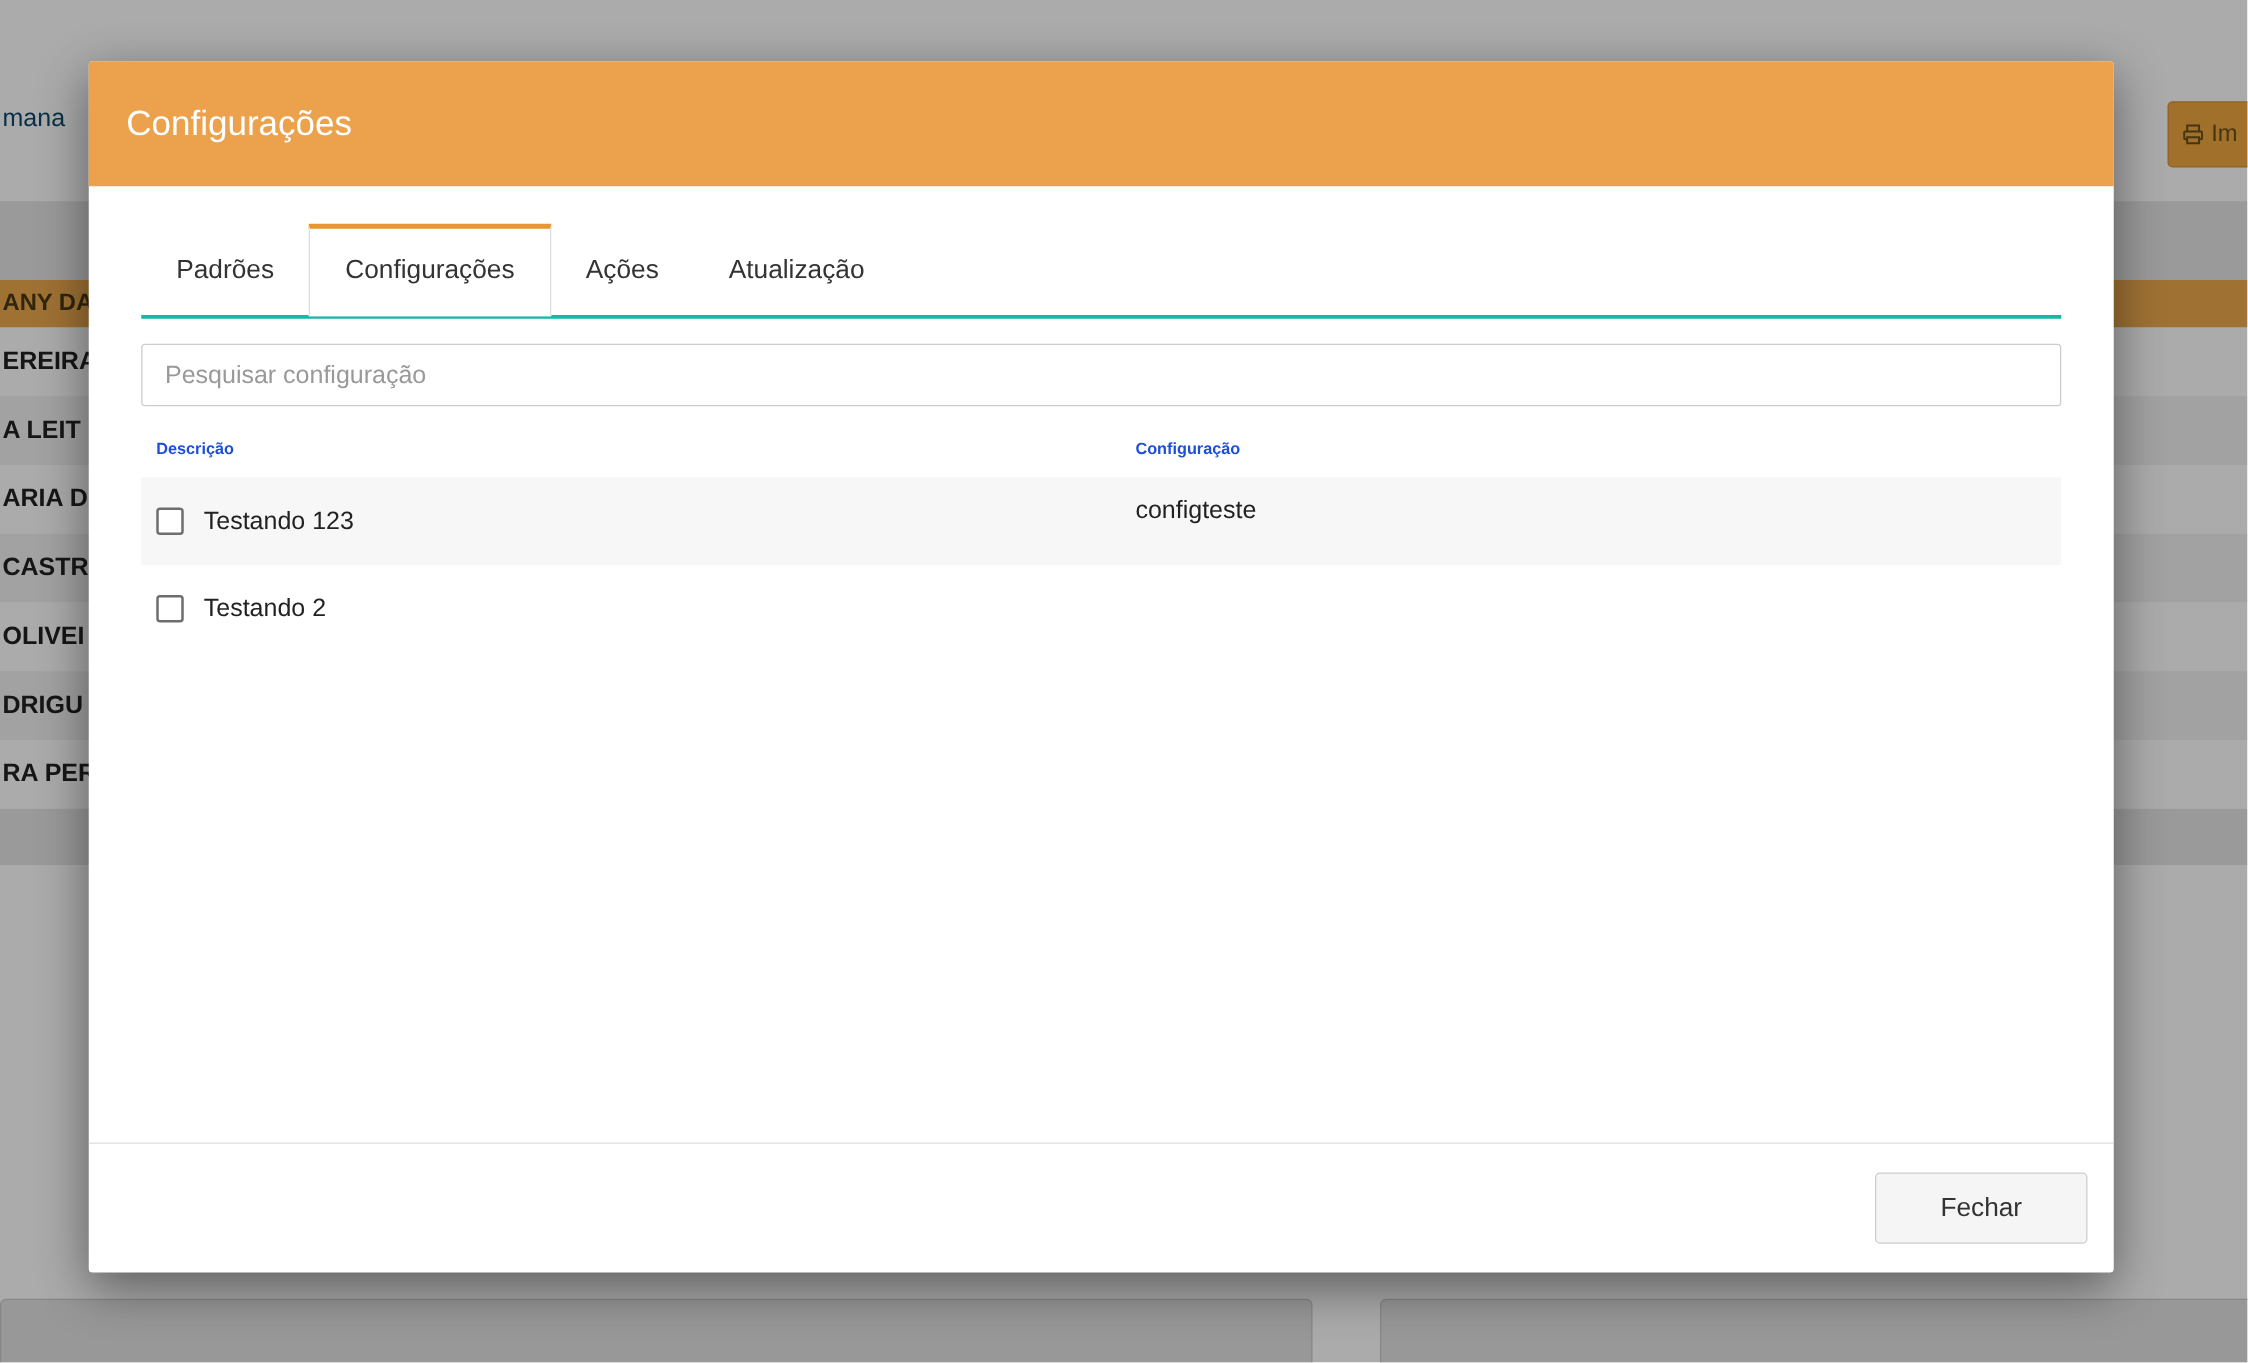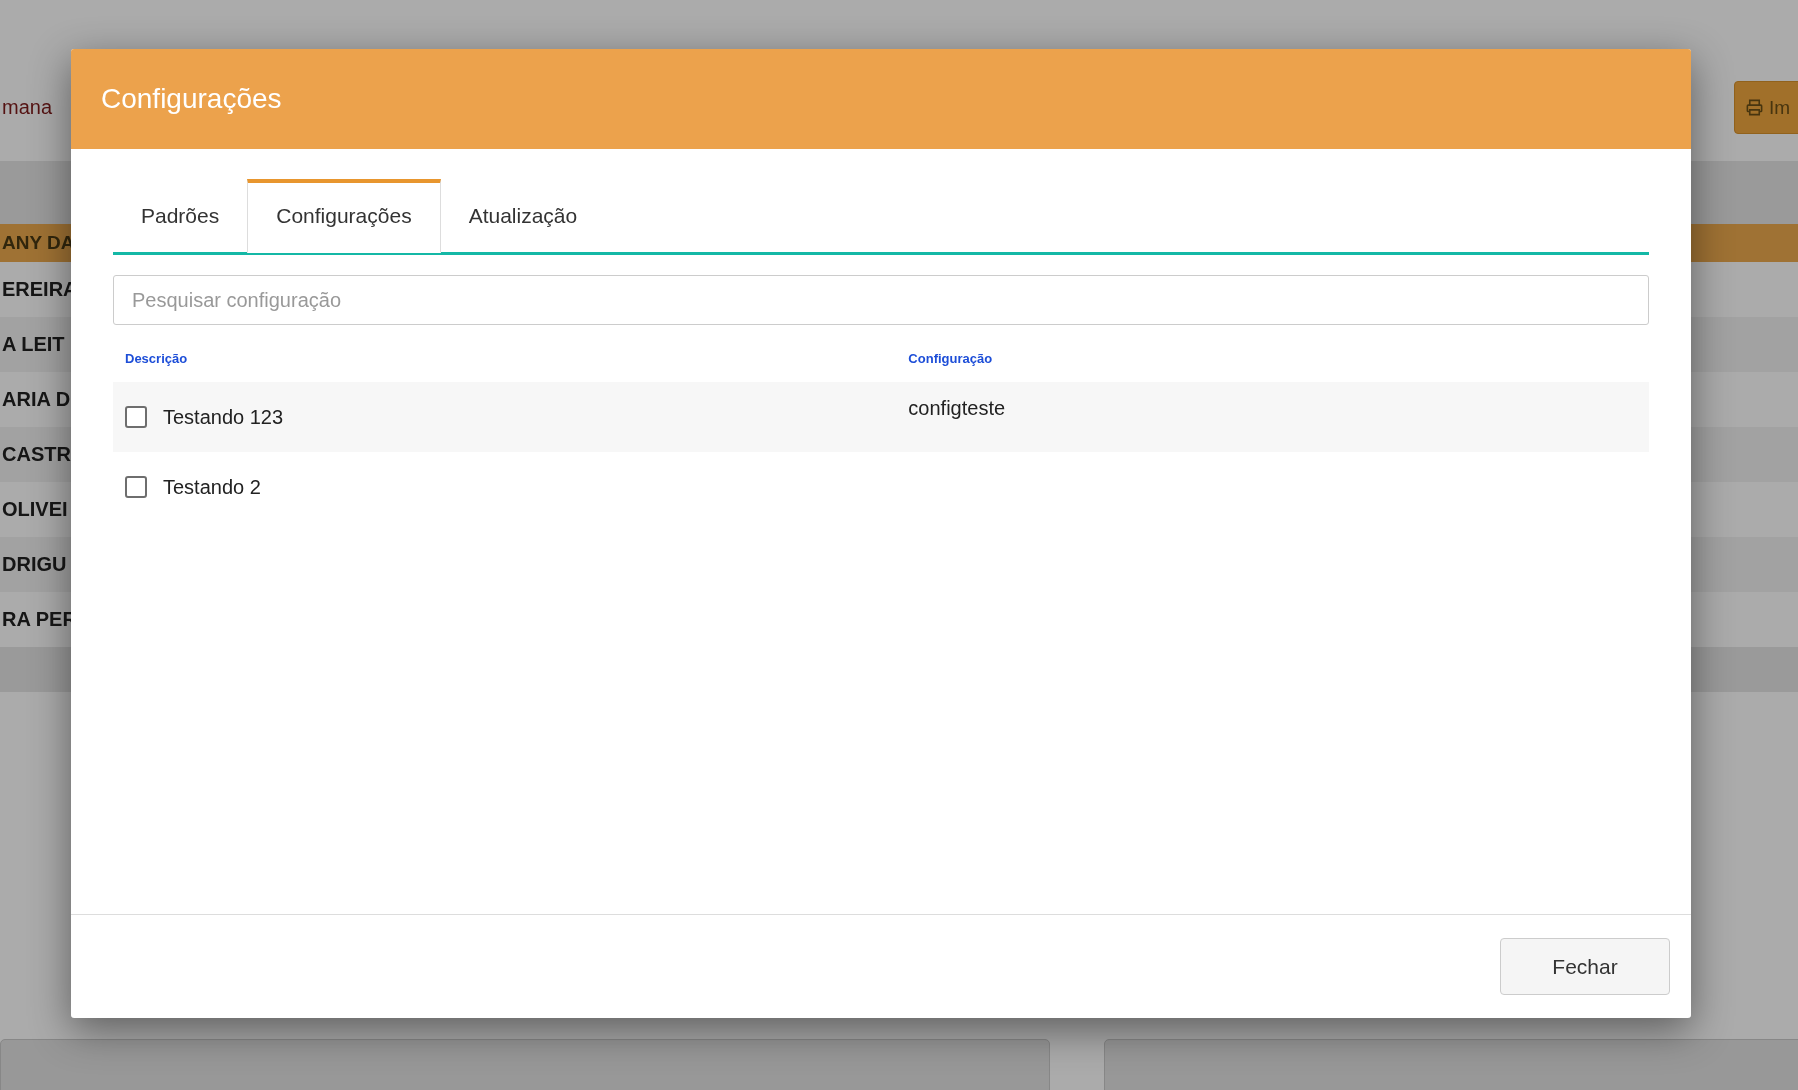--- a/index.html
+++ b/index.html
@@ -8,22 +8,22 @@
     width: 1798px; height: 1090px;
     position: relative; overflow: hidden;
     background: #ffffff;
     font-family: "Liberation Sans", sans-serif;
     color: #222;
   }
 
   
   .page { position: absolute; inset: 0; }
   .bg-breadcrumb {
-    position: absolute; left: 2px; top: 96px;
-    font-size: 20px; color: #7f1d1d;
+    position: absolute; left: 2px; top: 84px;
+    font-size: 20px; color: #0c4a6e;
   }
   .bg-print-btn {
     position: absolute; left: 1734px; top: 81px;
     width: 130px; height: 53px;
     background: #f0a73f; border: 1px solid #d8922c; border-radius: 4px;
     color: #6b4f17; font-size: 19px; font-family: inherit;
     display: flex; align-items: center; gap: 5px; padding: 0 10px;
   }
   .bg-toolbar {
     position: absolute; left: 0; top: 161px; width: 100%; height: 63px;
@@ -191,20 +191,21 @@
 
   <div class="modal-header">
     <span class="modal-title">Configurações</span>
   </div>
 
   <div class="modal-body">
 
     <div class="tabs">
       <button class="tab">Padrões</button>
       <button class="tab active">Configurações</button>
+      <button class="tab">Ações</button>
       <button class="tab">Atualização</button>
     </div>
 
     <input class="search-input" type="text" placeholder="Pesquisar configuração" style="">
 
     <div class="thead">
       <div class="col-desc">Descrição</div>
       <div class="col-conf">Configuração</div>
     </div>
 

